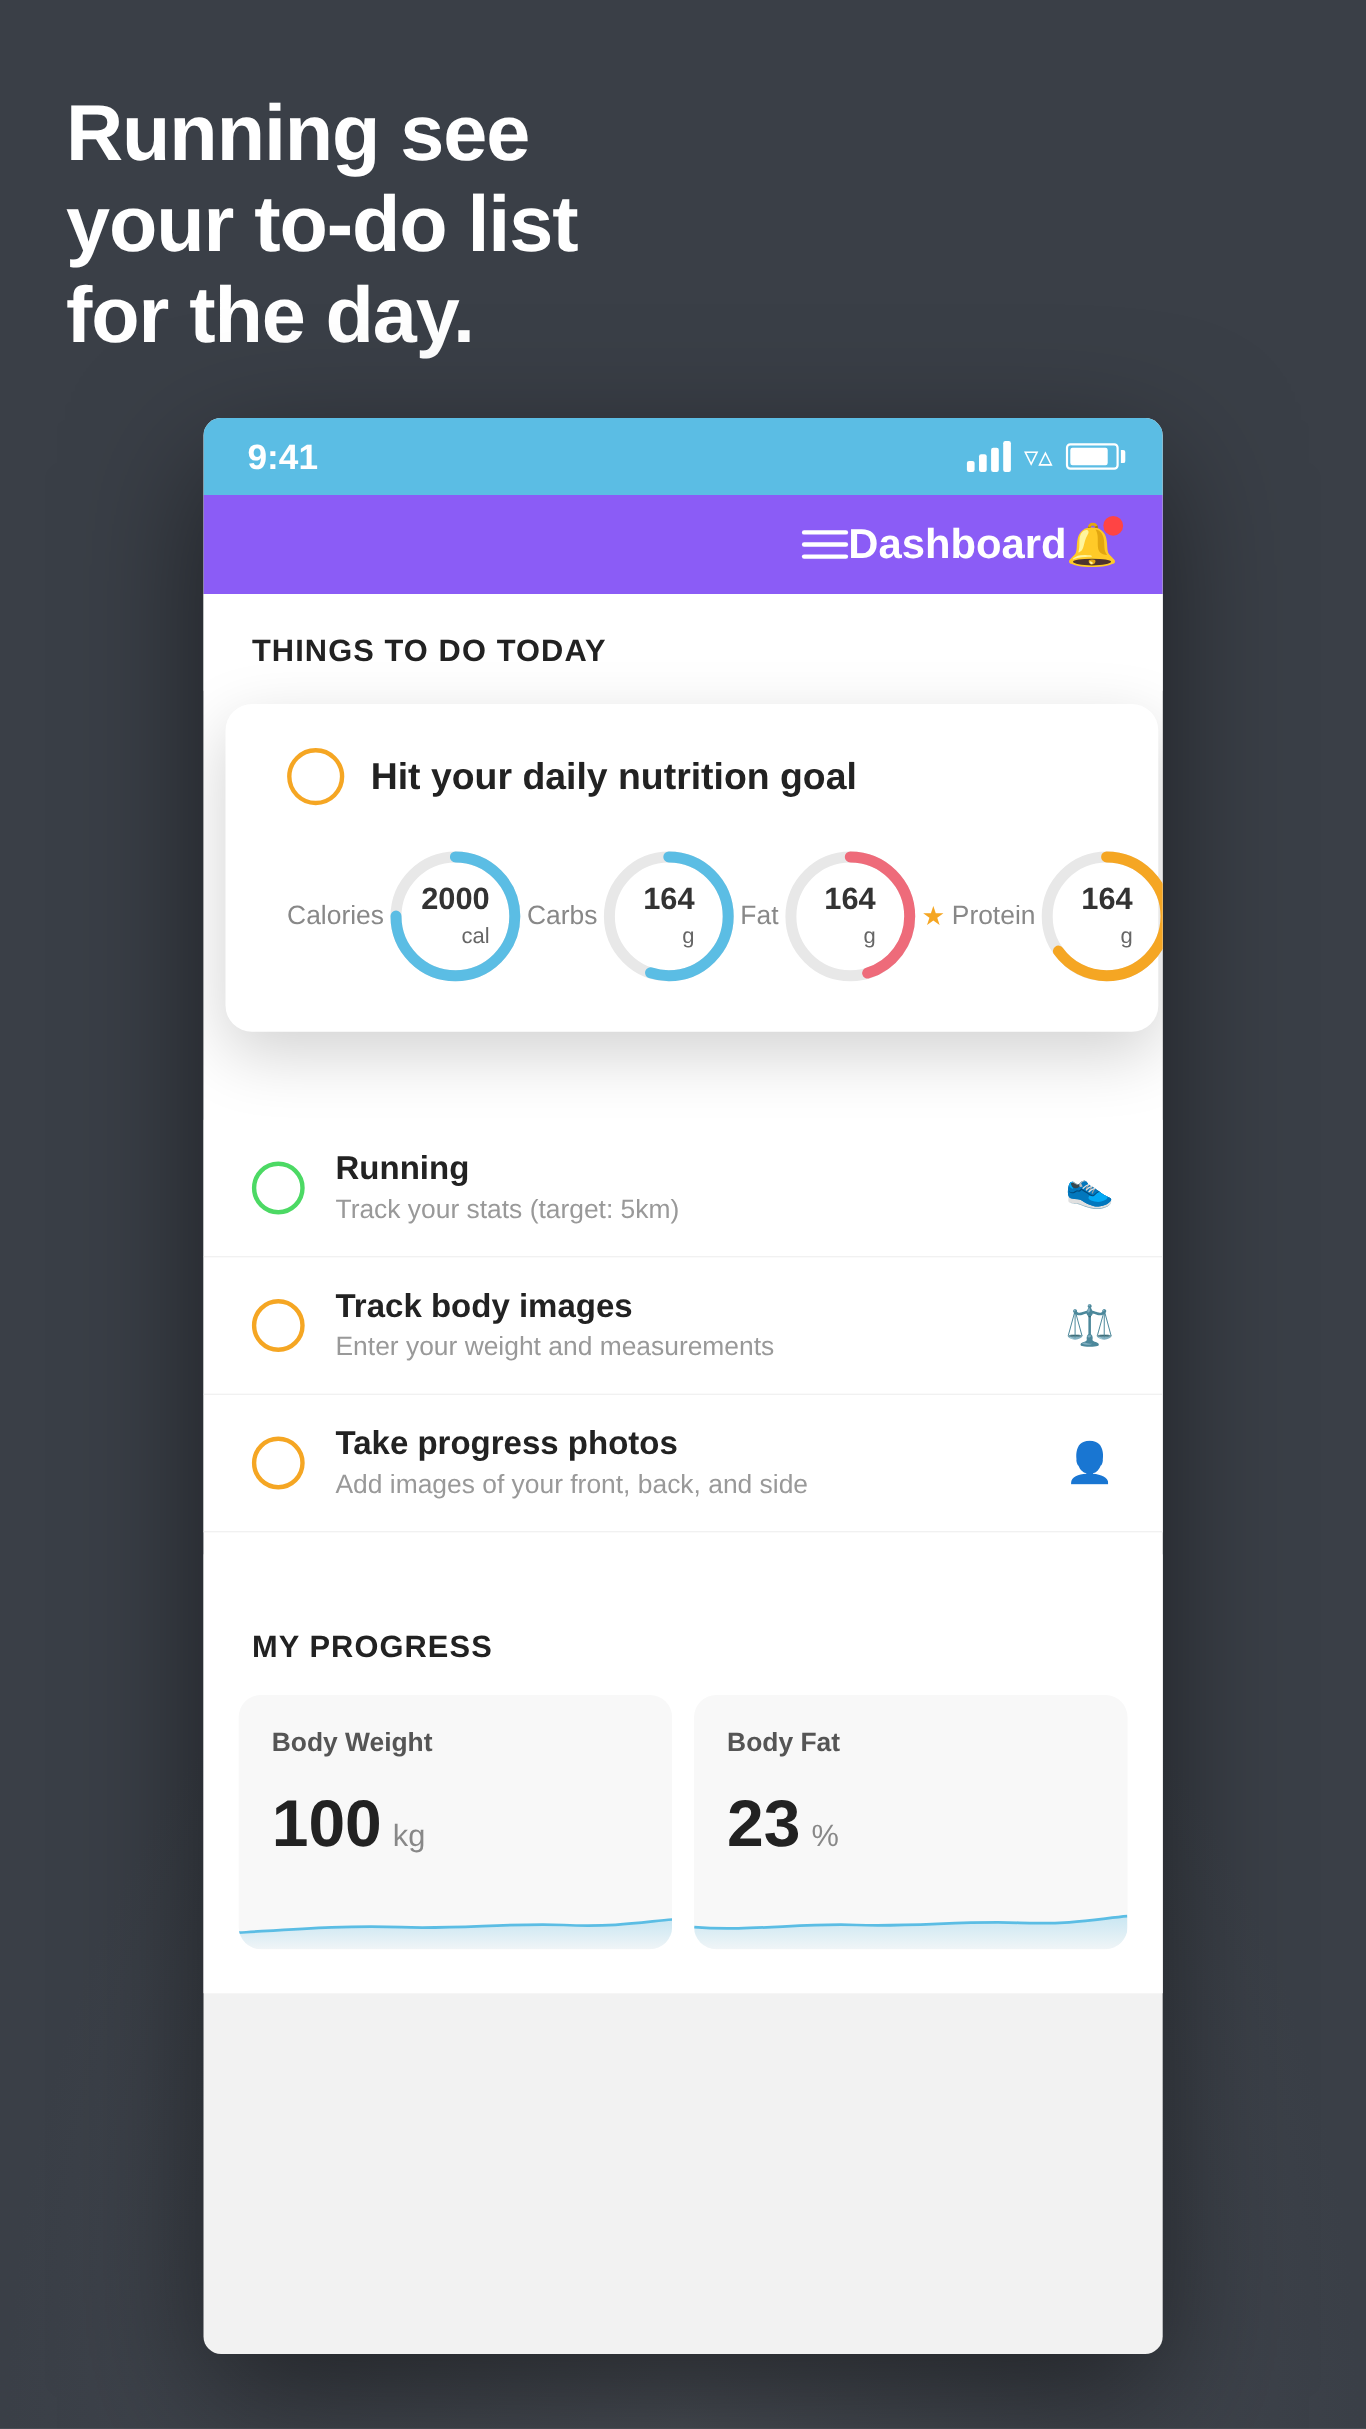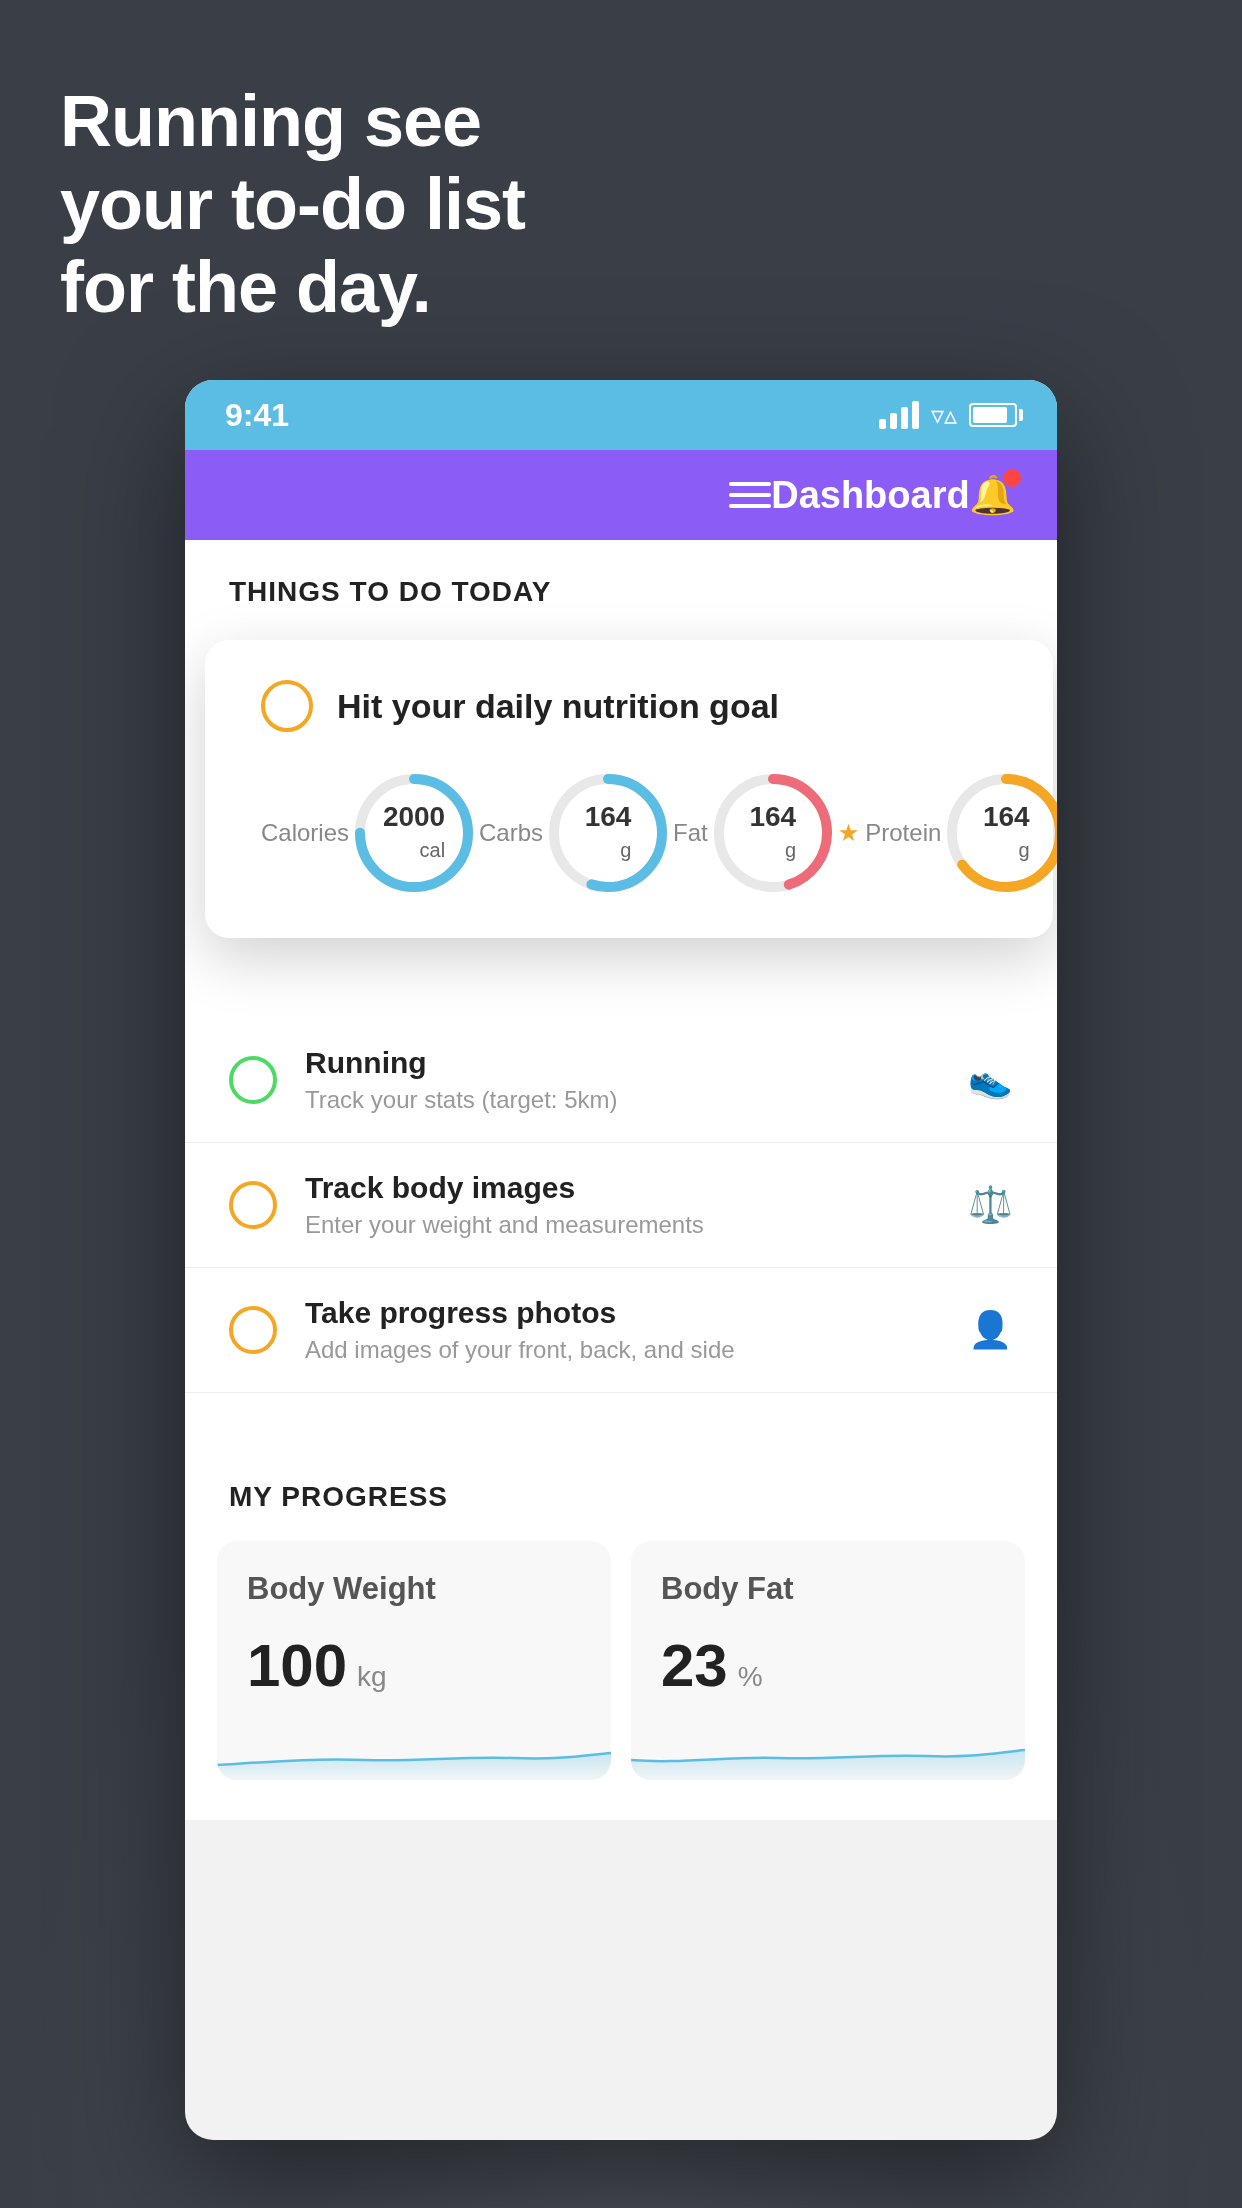--- a/index.html
+++ b/index.html
@@ -35,21 +35,21 @@
     }
 
     
     .phone {
       position: absolute;
       top: 380px;
       left: 185px;
       width: 872px;
       height: 1760px;
       background: #f2f2f2;
-      border-radius: 28px;
+      border-radius: 16px;
       overflow: hidden;
       box-shadow: 0 40px 120px rgba(0,0,0,0.5);
     }
 
     
     .status-bar {
       background: #5bbde4;
       height: 70px;
       display: flex;
       align-items: center;
@@ -309,21 +309,21 @@
       gap: 20px;
     }
     .progress-card {
       flex: 1;
       background: #f8f8f8;
       border-radius: 20px;
       padding: 30px 30px 0;
       overflow: hidden;
     }
     .progress-card-title {
-      font-size: 31px;
+      font-size: 24px;
       font-weight: 600;
       color: #555;
       margin-bottom: 24px;
     }
     .progress-value-row {
       display: flex;
       align-items: baseline;
       gap: 10px;
       margin-bottom: 20px;
     }

